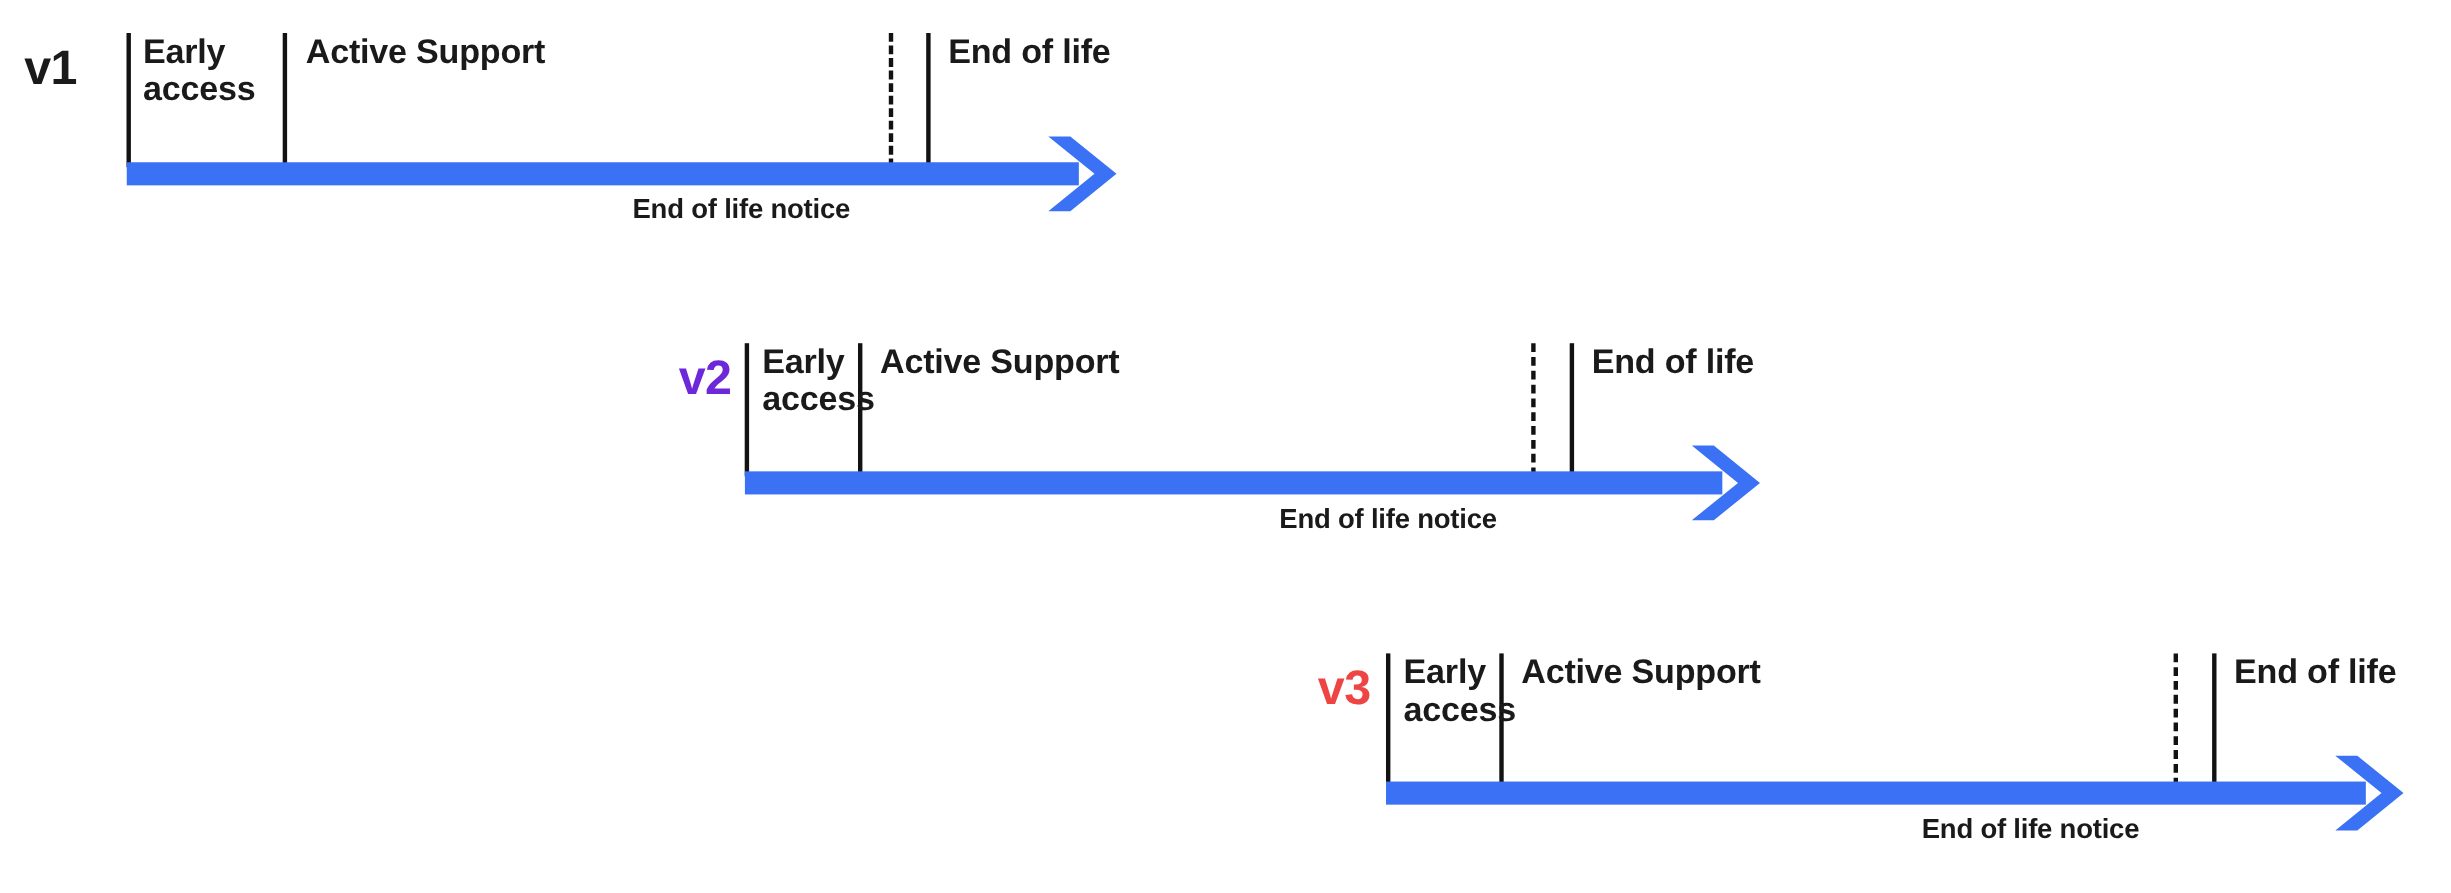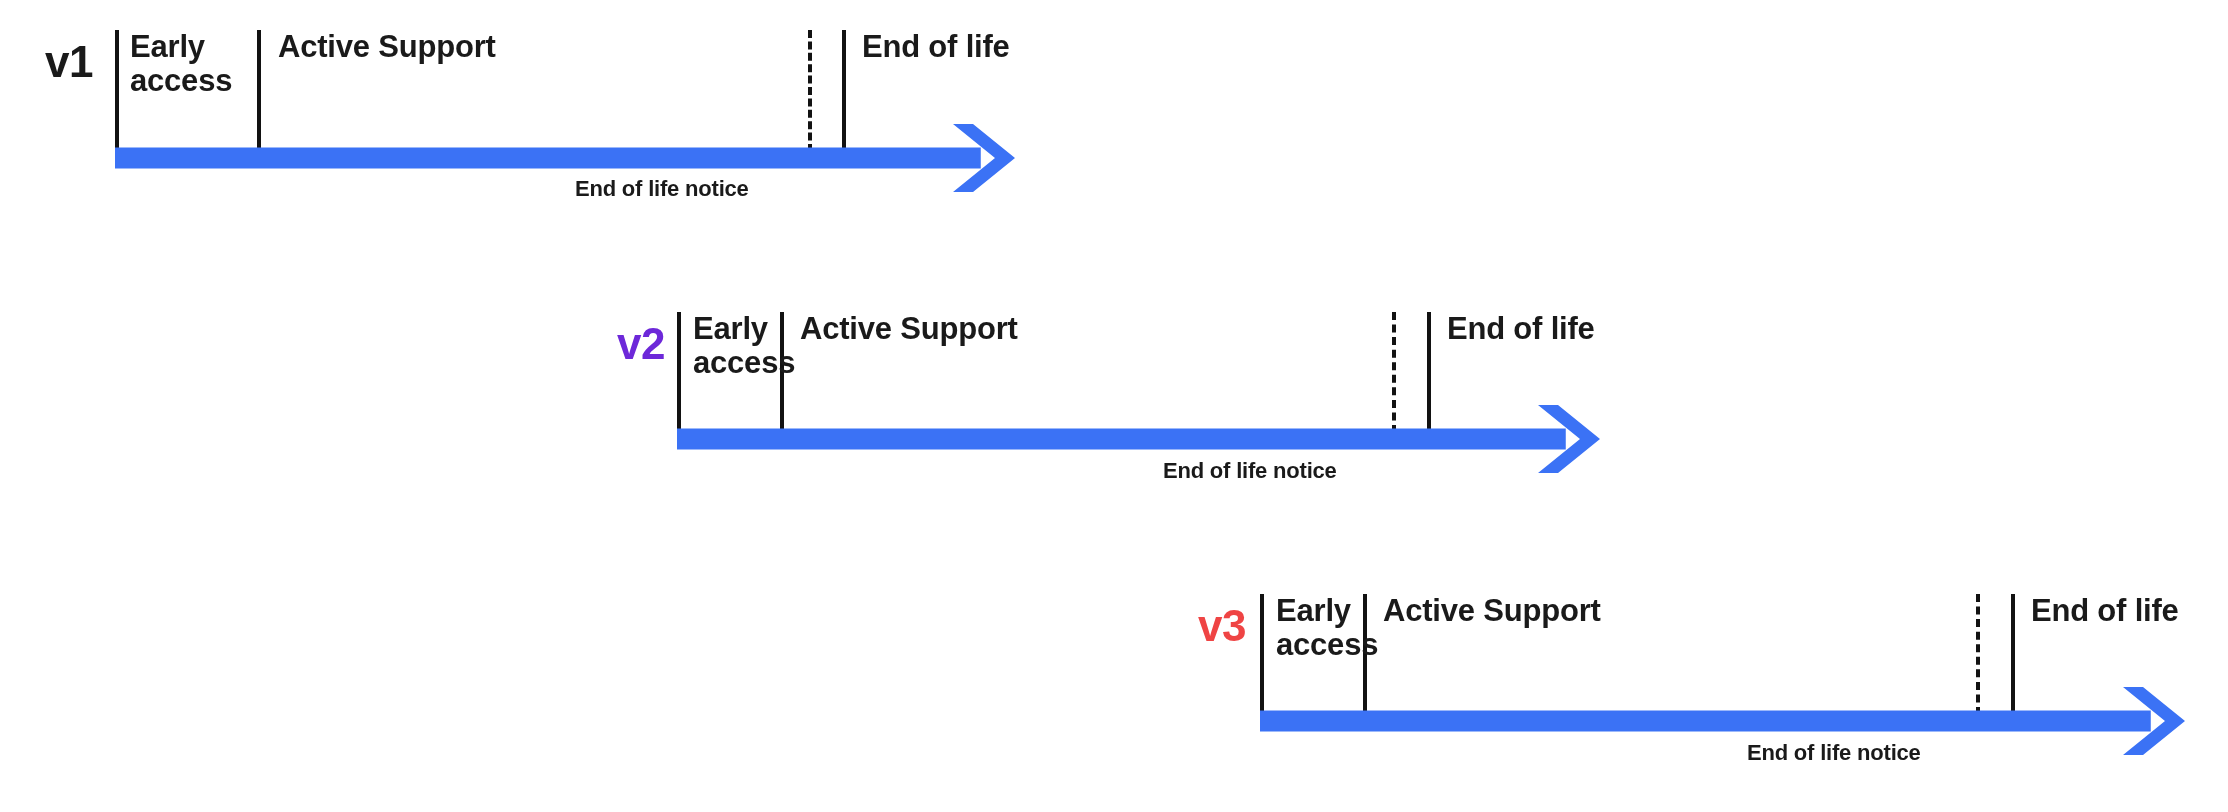--- a/index.html
+++ b/index.html
@@ -50,38 +50,38 @@
     line-height: 1.1;
     white-space: nowrap;
     letter-spacing: -0.2px;
   }
   .phase-label.two-line {
     white-space: normal;
     width: 120px;
   }
   .notice-label {
     position: absolute;
-    font-size: 22px;
+    font-size: 25px;
     font-weight: 700;
     color: #1a1a1a;
     line-height: 1.1;
     white-space: nowrap;
     letter-spacing: -0.2px;
   }
   .arrowhead {
     position: absolute;
     display: block;
   }
 </style>
 </head>
 <body>
 
 <div id="canvas" style="width: 2228px; height: 812px; background: rgb(255, 255, 255);">
     <div class="timeline">
-      <div class="version-label" style="left: 22px; top: 40px; color: rgb(26, 26, 26); margin-left: 23px;">v1</div>
+      <div class="version-label" style="left: 22px; top: 40px; color: rgb(26, 26, 26);">v1</div>
       <div class="tick" style="left: 115px; top: 30px; height: 122px; background: rgb(18, 18, 18);"></div>
       <div class="tick" style="left: 257px; top: 30px; height: 122px; background: rgb(18, 18, 18);"></div>
       <div class="tick-dashed" style="left: 808px; top: 30px; height: 122px; border-left-color: rgb(18, 18, 18);"></div>
       <div class="tick" style="left: 842px; top: 30px; height: 122px; background: rgb(18, 18, 18);"></div>
       <div class="phase-label two-line" style="left: 130px; top: 30px; color: rgb(26, 26, 26);"><span>Early</span><br><span>access</span></div>
       <div class="phase-label" style="left: 278px; top: 30px; color: rgb(26, 26, 26);">Active Support</div>
       <div class="phase-label" style="left: 862px; top: 30px; color: rgb(26, 26, 26);">End of life</div>
       <svg class="arrowhead" width="902" height="76" viewBox="0 0 902 76" style="left: 115px; top: 119.5px;">
         <rect x="0" y="27.5" width="865.76" height="21" fill="#3b72f5"></rect>
         <polygon points="838.0,4.0 858.0,4.0 900.0,38.0 858.0,72.0 838.0,72.0 880.0,38.0" fill="#3b72f5"></polygon>

